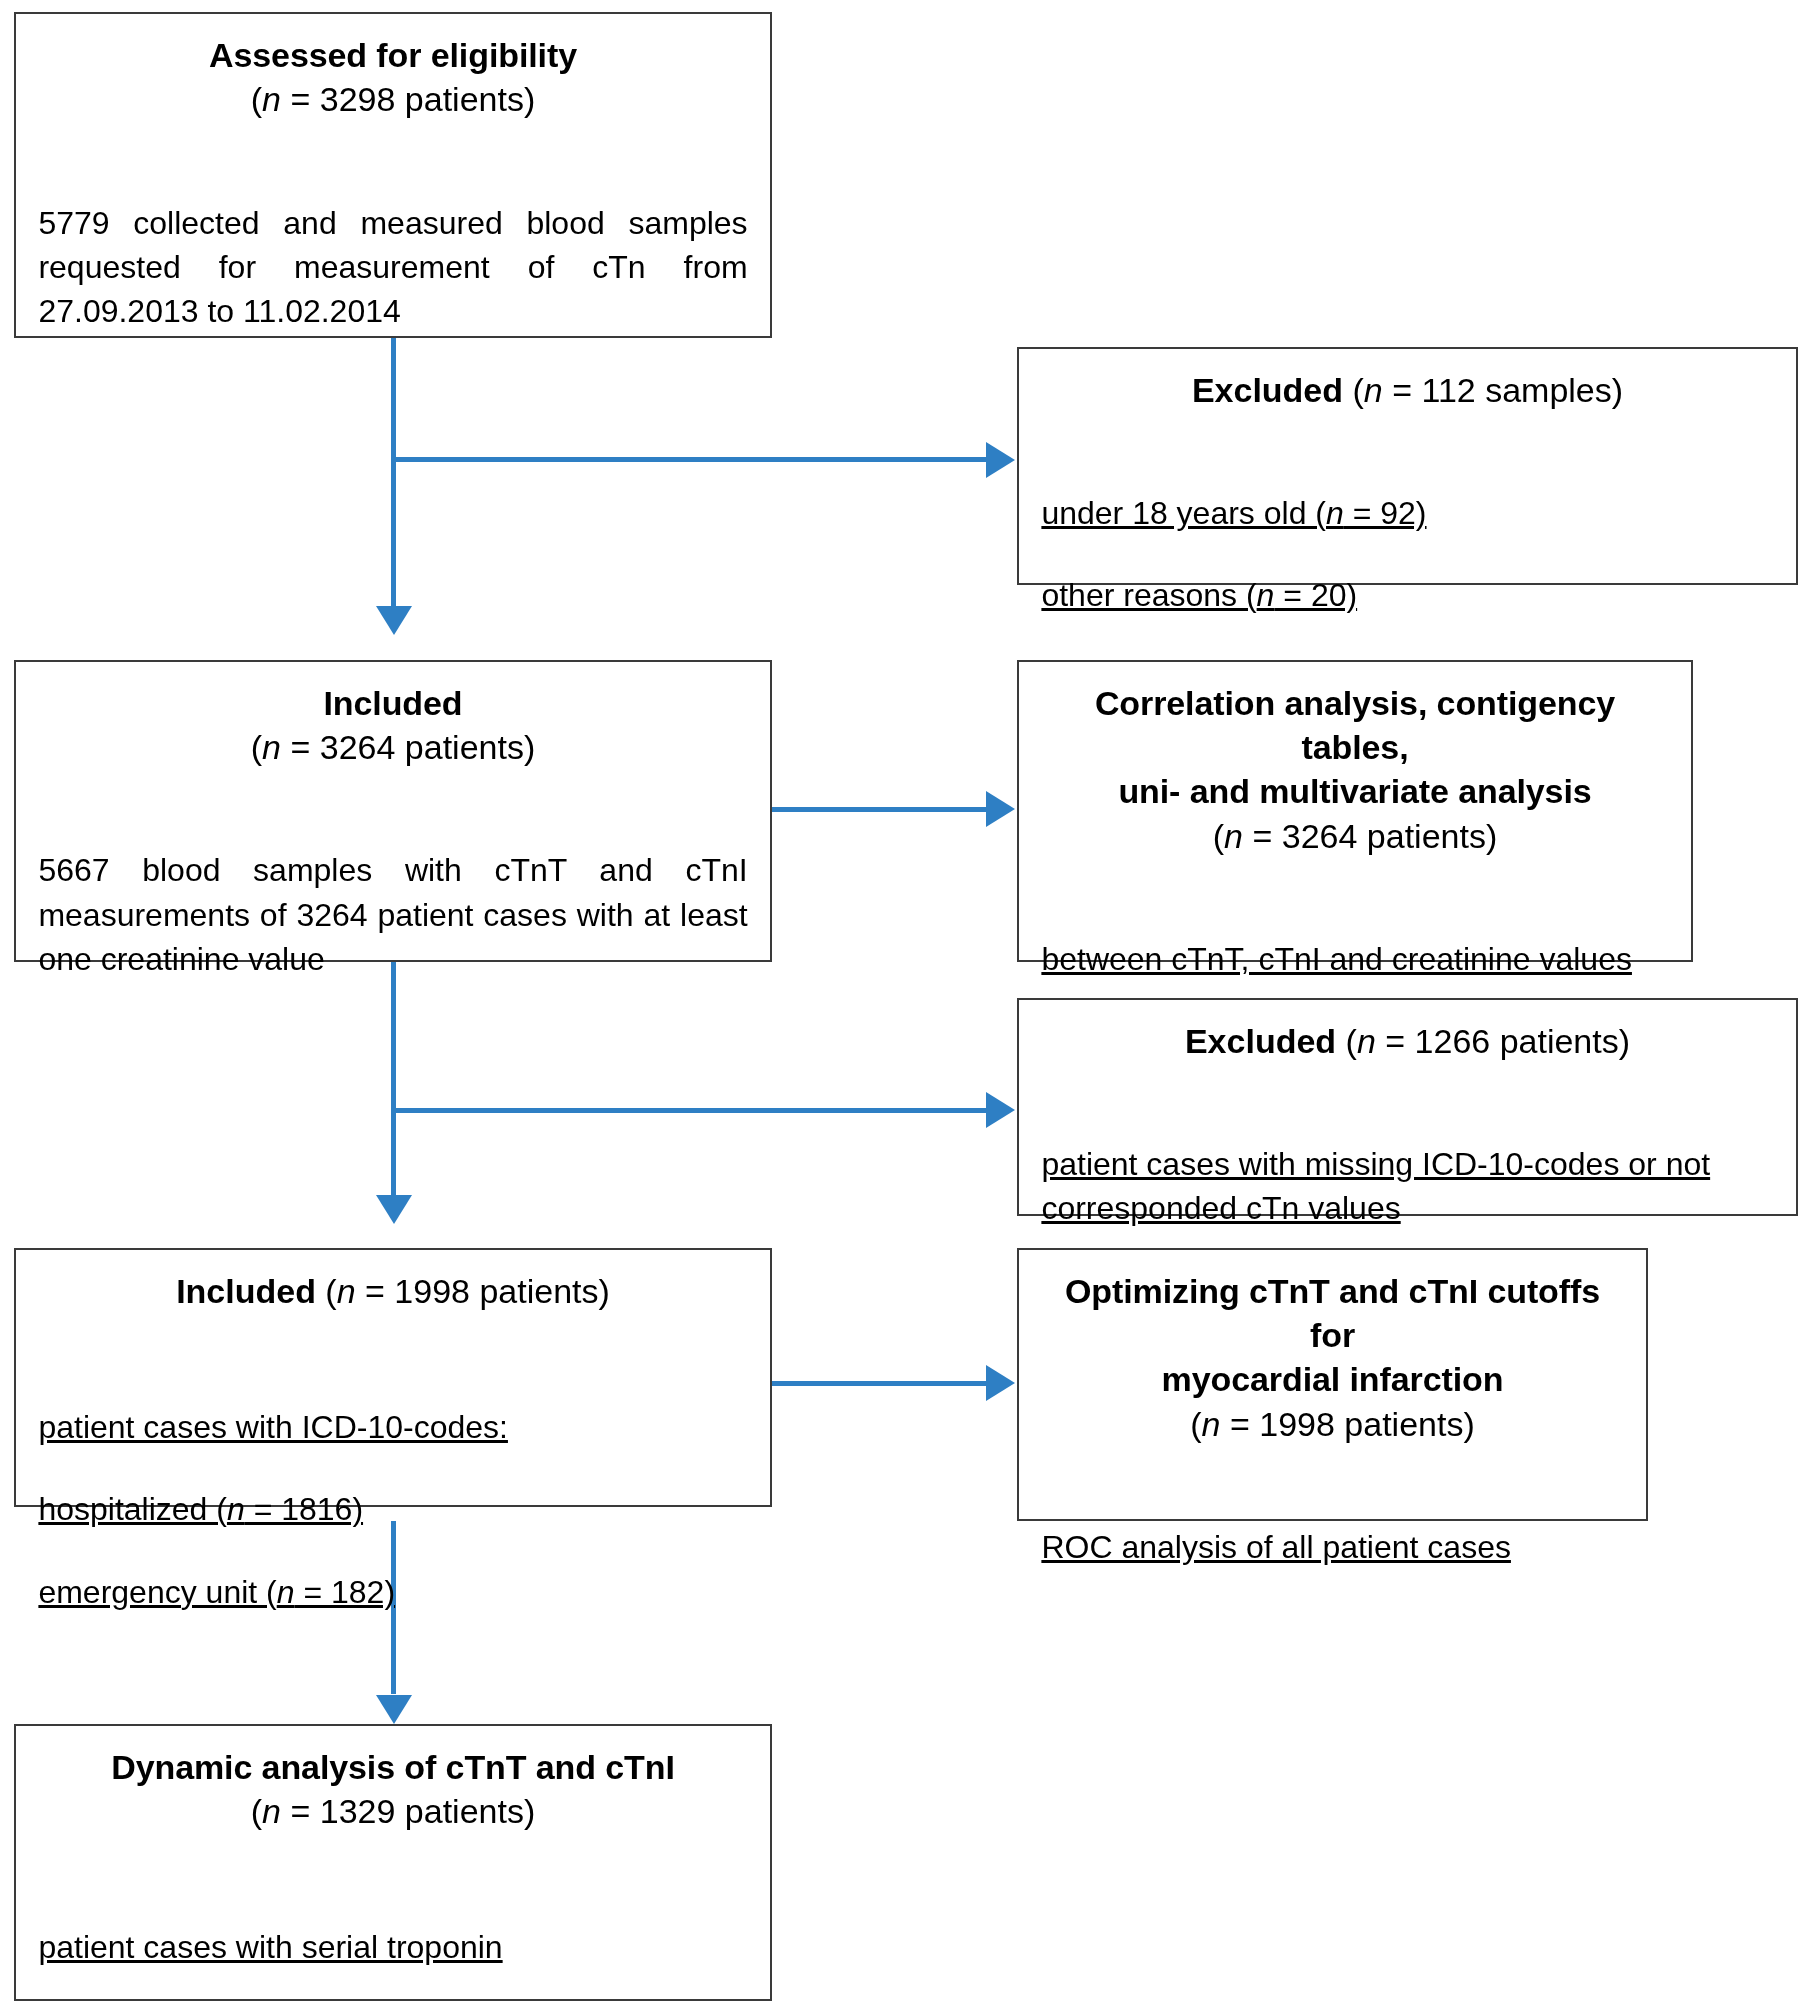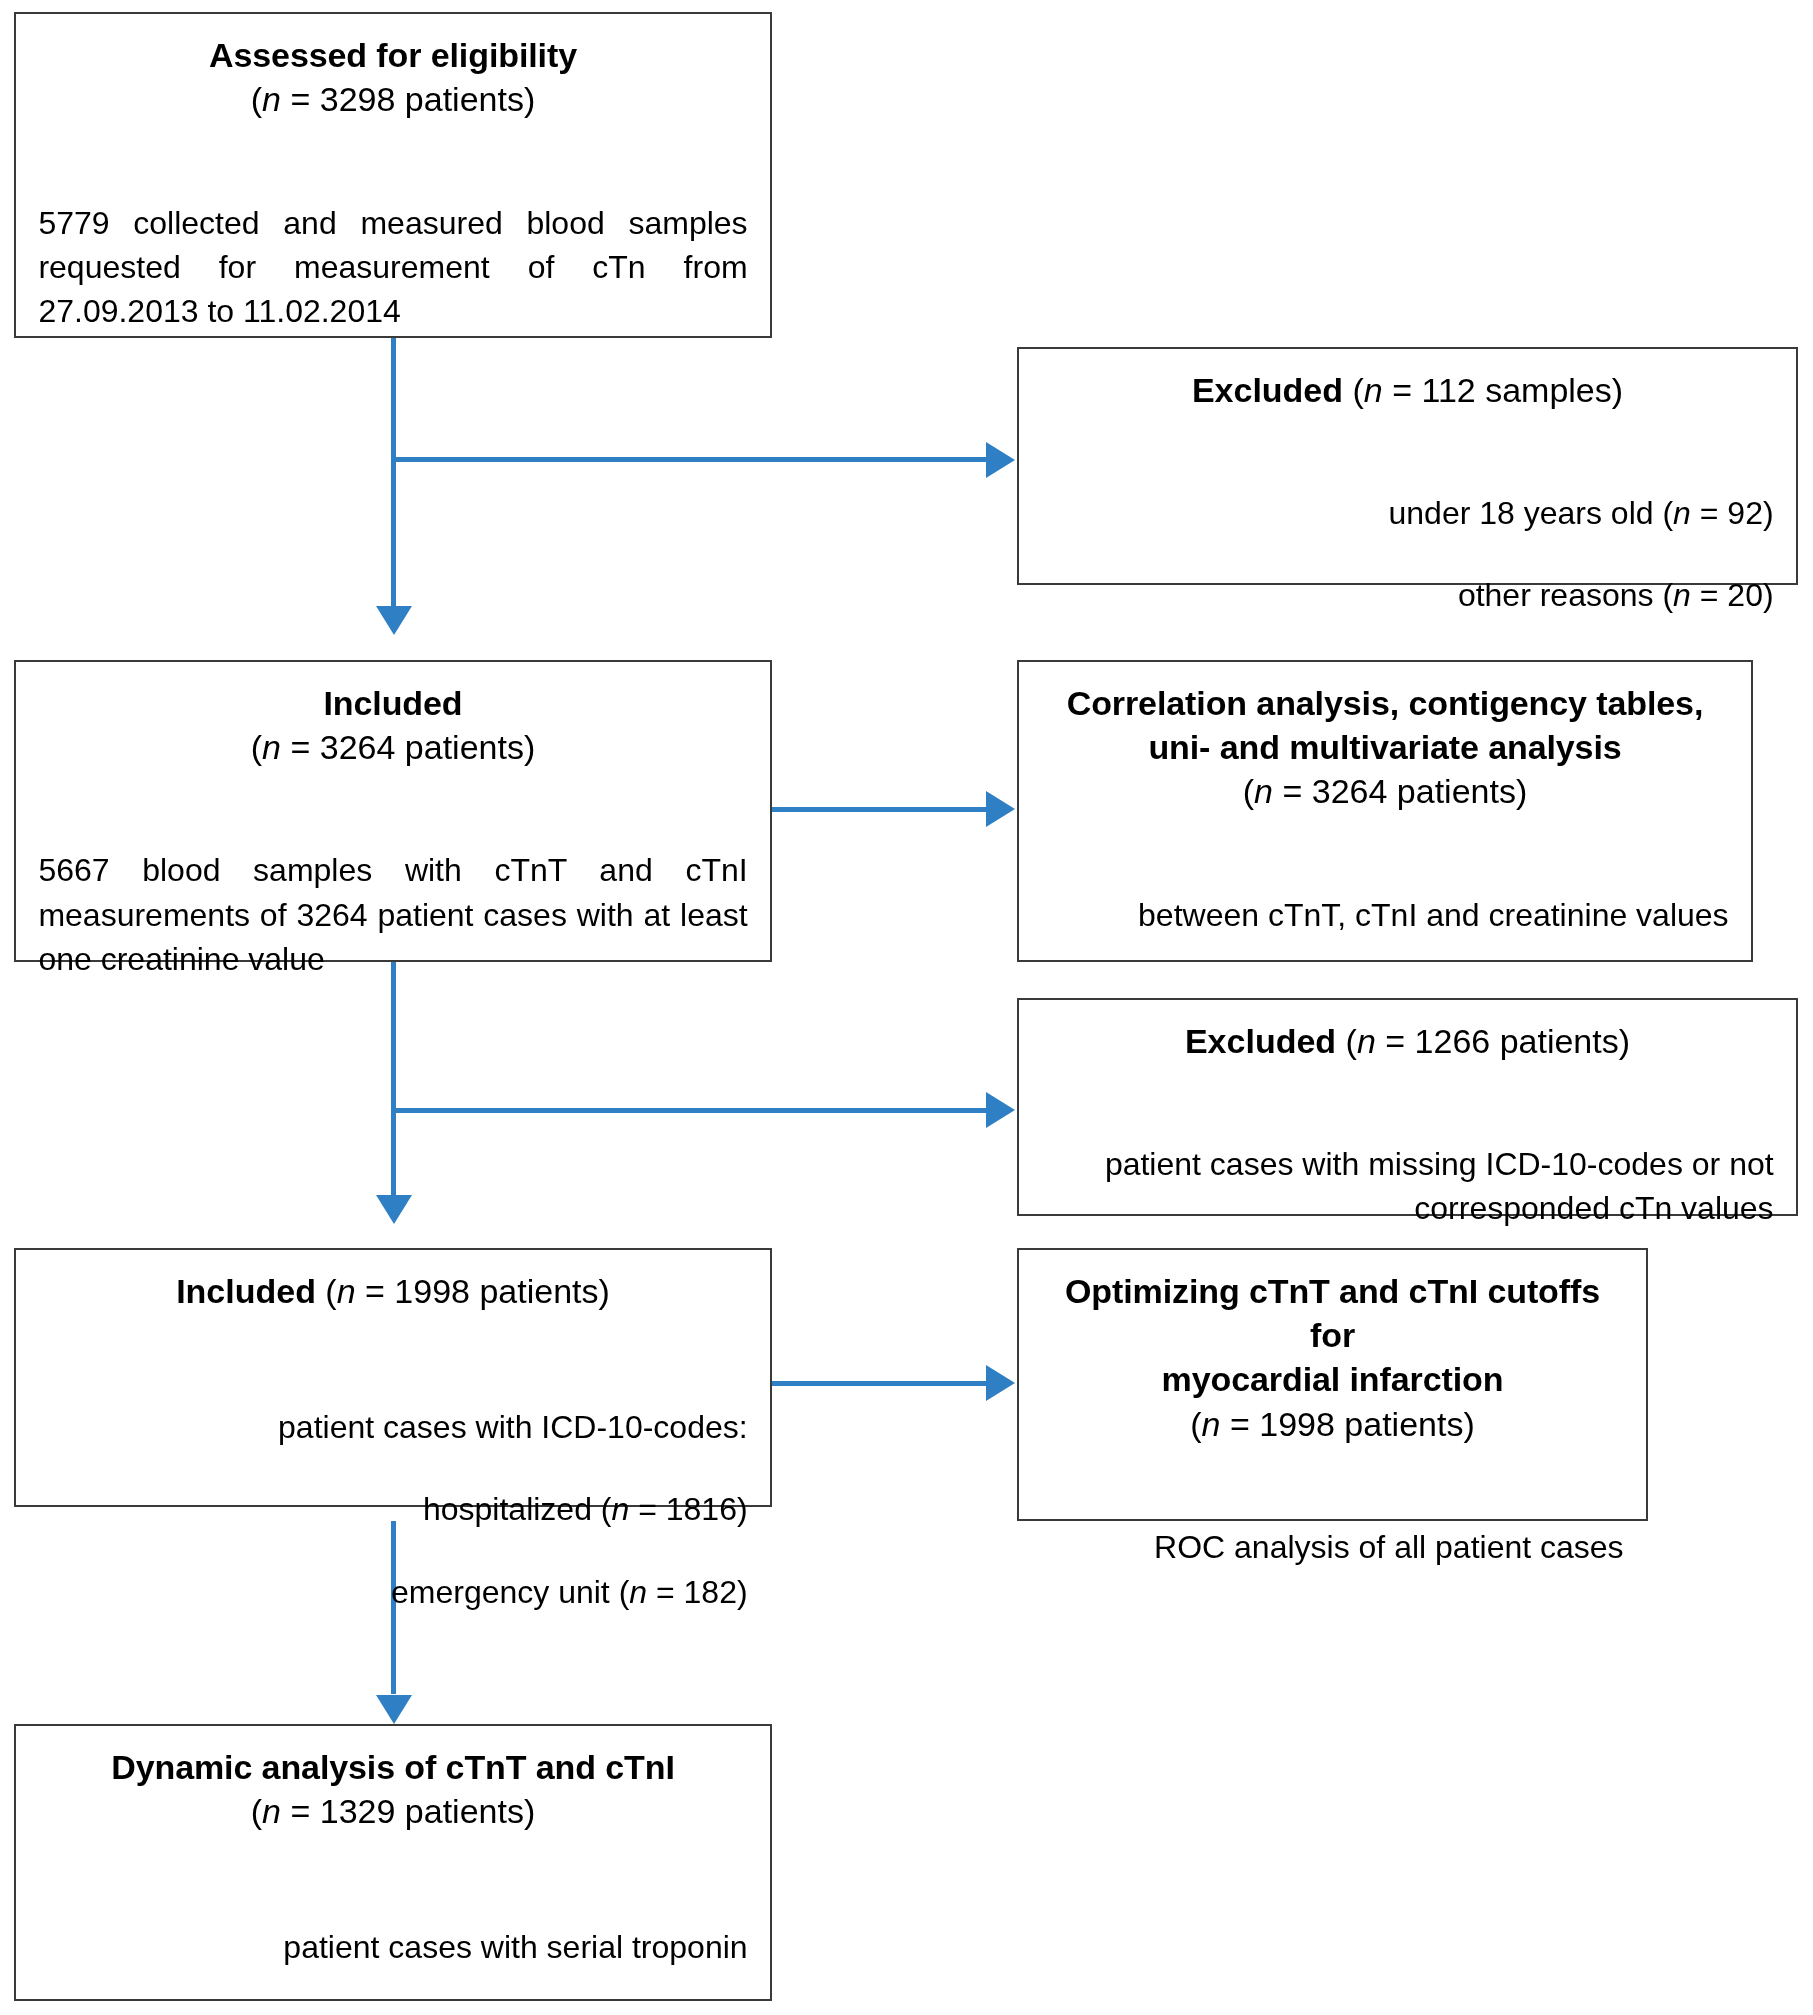--- a/index.html
+++ b/index.html
@@ -49,21 +49,21 @@
   }
   .hdr-inline b{font-weight:bold;}
   .body-text{
     text-align:justify;
     font-size:32px;
     line-height:1.38;
     color:#000000;
     font-weight:normal;
     margin-top:38px;
   }
-  .body-text.nojustify{text-align:right;}
+  .body-text.nojustify{text-align:left;text-decoration:underline;}
   em{font-style:italic;}
   .gap-md{height:41px;}
   .gap-lg{height:54px;}
 
   
   .vline{
     position:absolute;
     width:4.5px;
     background:#2E7FC4;
   }
@@ -133,21 +133,21 @@
 
   <div class="box" style="left:14px; top:660px; width:758px; height:302px;">
     <div class="box-inner">
       <div class="hdr">Included</div>
       <div class="sub"><span>(</span><em>n</em><span> = 3264 patients)</span></div>
       <div class="gap-md"></div>
       <div class="body-text">5667 blood samples with cTnT and cTnI measurements of 3264 patient cases with at least one creatinine value</div>
     </div>
   </div>
 
-  <div class="box" style="left:1017px; top:660px; width:736px; height:302px;">
+  <div class="box" style="left:1017px; top:660px; width:676px; height:302px;">
     <div class="box-inner">
       <div class="hdr">Correlation analysis, contigency tables,</div>
       <div class="hdr">uni- and multivariate analysis</div>
       <div class="sub"><span>(</span><em>n</em><span> = 3264 patients)</span></div>
       <div class="gap-md"></div>
       <div class="body-text nojustify">between cTnT, cTnI and creatinine values</div>
     </div>
   </div>
 
   <div class="box" style="left:1017px; top:998px; width:781px; height:218px;">

